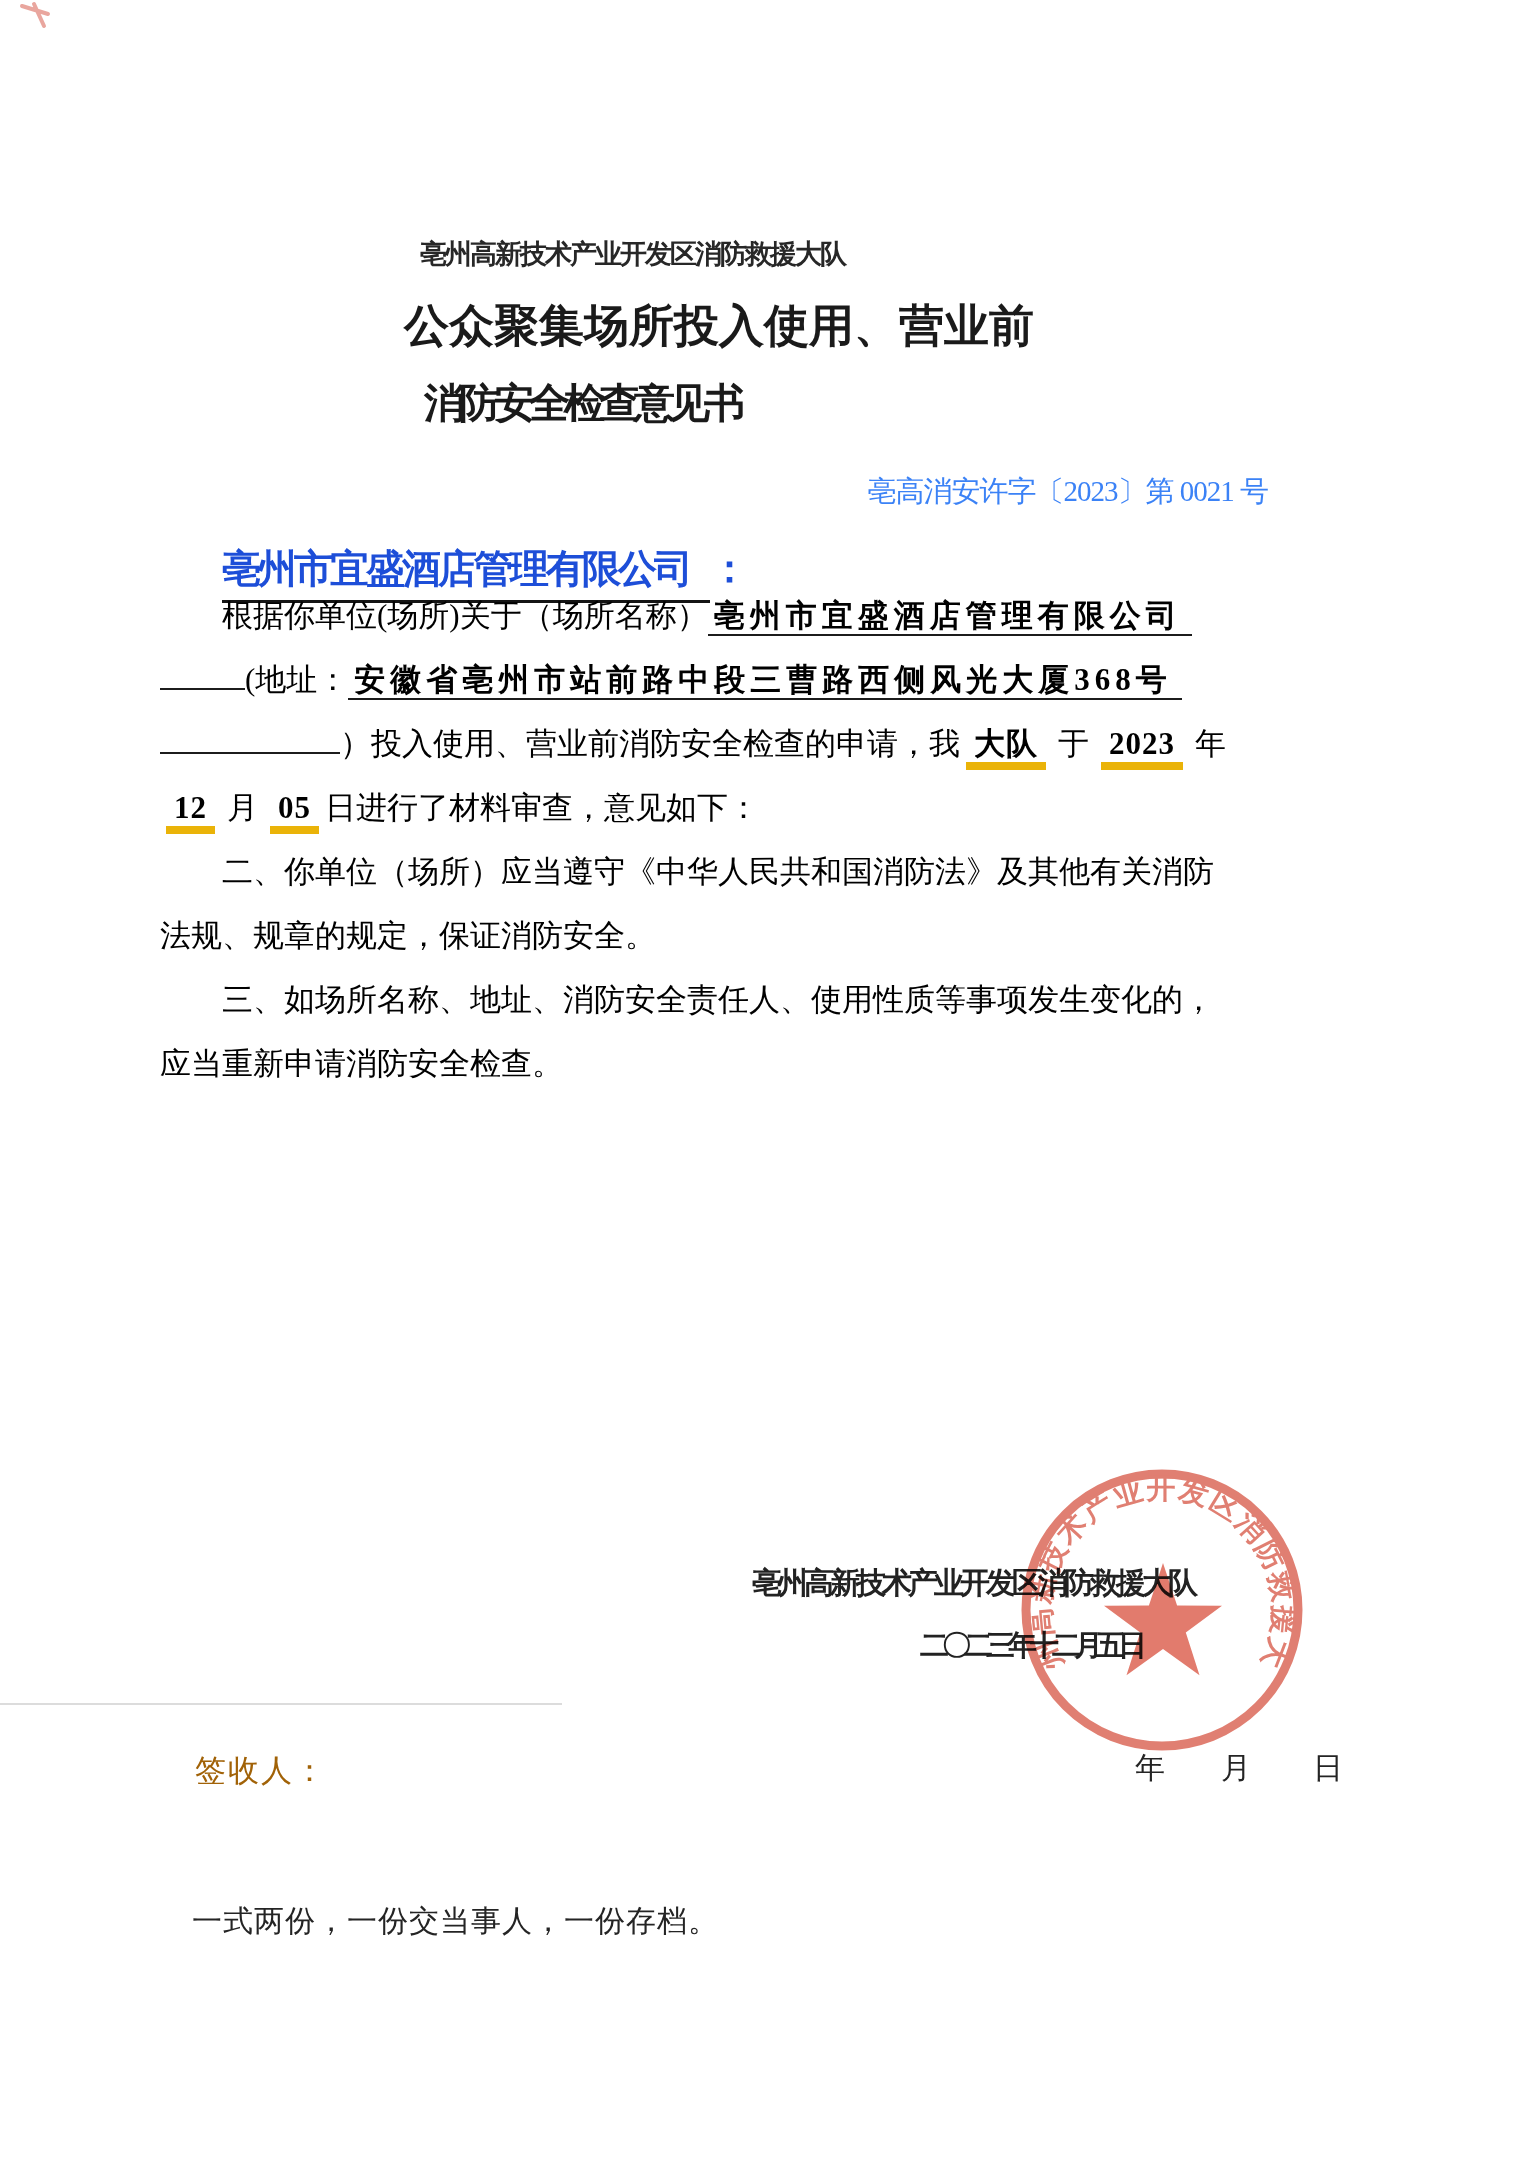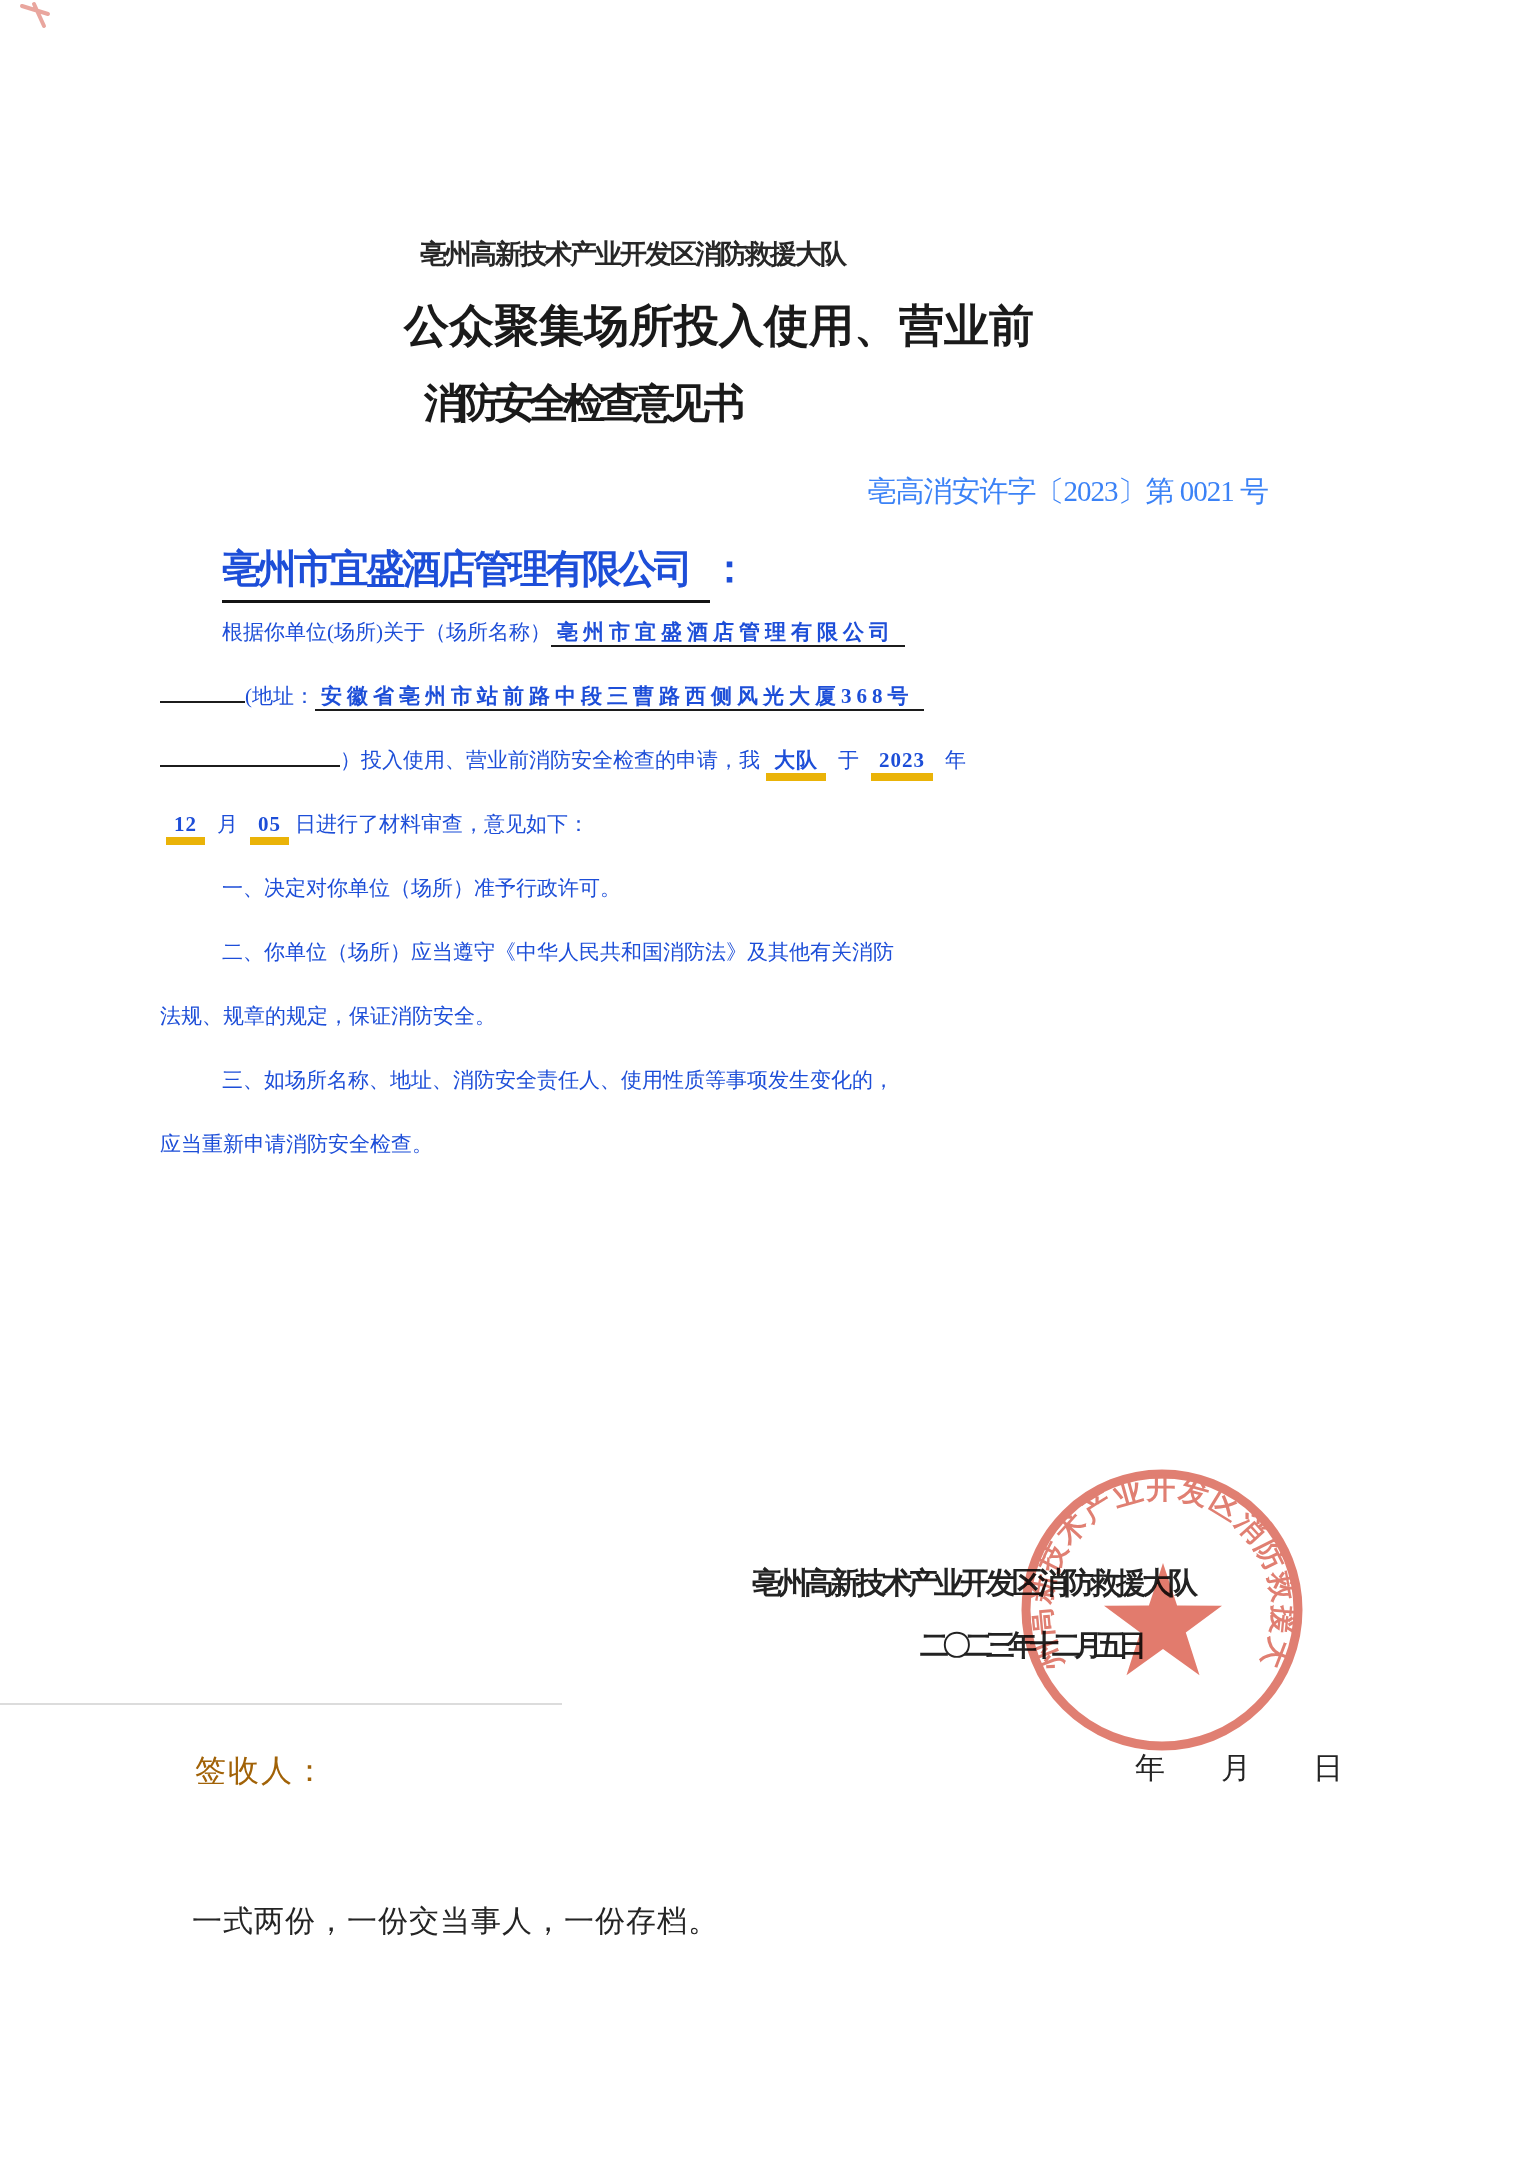--- a/index.html
+++ b/index.html
@@ -37,22 +37,22 @@
     font-size:39px;font-weight:700;color:#1d4ed8;letter-spacing:-3px;margin-left:27px;
   }
   .recipient-name{
     border-bottom:3px solid #141414;
     padding:0 20px 4px 0;
     display:inline-block;
   }
   .recipient-colon{font-weight:700;}
 
   .body-block{
-    left:160px;top:600px;width:1120px;
-    font-size:21px;line-height:64px;color:#1d4ed8;
+    left:160px;top:584px;width:1120px;
+    font-size:31px;line-height:64px;color:#000000;
     white-space:normal;
   }
   .bline{white-space:nowrap;}
   .indent{padding-left:62px;}
   .fill{
     font-weight:600;letter-spacing:5px;
     border-bottom:2px solid #1c1c1c;
     padding:0 10px 1px 6px;
   }
   .fill-num{
@@ -132,21 +132,20 @@
     </div>
     <div class="bline">
       <span class="blank-underline blank-w85"></span><span>(地址：</span><span class="fill">安徽省亳州市站前路中段三曹路西侧风光大厦368号</span>
     </div>
     <div class="bline">
       <span class="blank-underline blank-w180"></span><span>）投入使用、营业前消防安全检查的申请，我</span><span class="fill-num">大队</span><span class="gap-word">于</span><span class="fill-num">2023</span><span class="gap-word">年</span>
     </div>
     <div class="bline">
       <span class="fill-num">12</span><span class="gap-word">月</span><span class="fill-num">05</span><span>日进行了材料审查，意见如下：</span>
     </div>
-    <div class="bline indent">一、决定对你单位（场所）准予行政许可。</div>
     <div class="bline indent">二、你单位（场所）应当遵守《中华人民共和国消防法》及其他有关消防</div>
     <div class="bline">法规、规章的规定，保证消防安全。</div>
     <div class="bline indent">三、如场所名称、地址、消防安全责任人、使用性质等事项发生变化的，</div>
     <div class="bline">应当重新申请消防安全检查。</div>
   </div>
 
   <div class="abs sig-agency">亳州高新技术产业开发区消防救援大队</div>
   <div class="abs sig-date">二〇二三年十二月五日</div>
 
   <svg class="abs stamp" viewBox="0 0 300 300" width="300" height="300">

